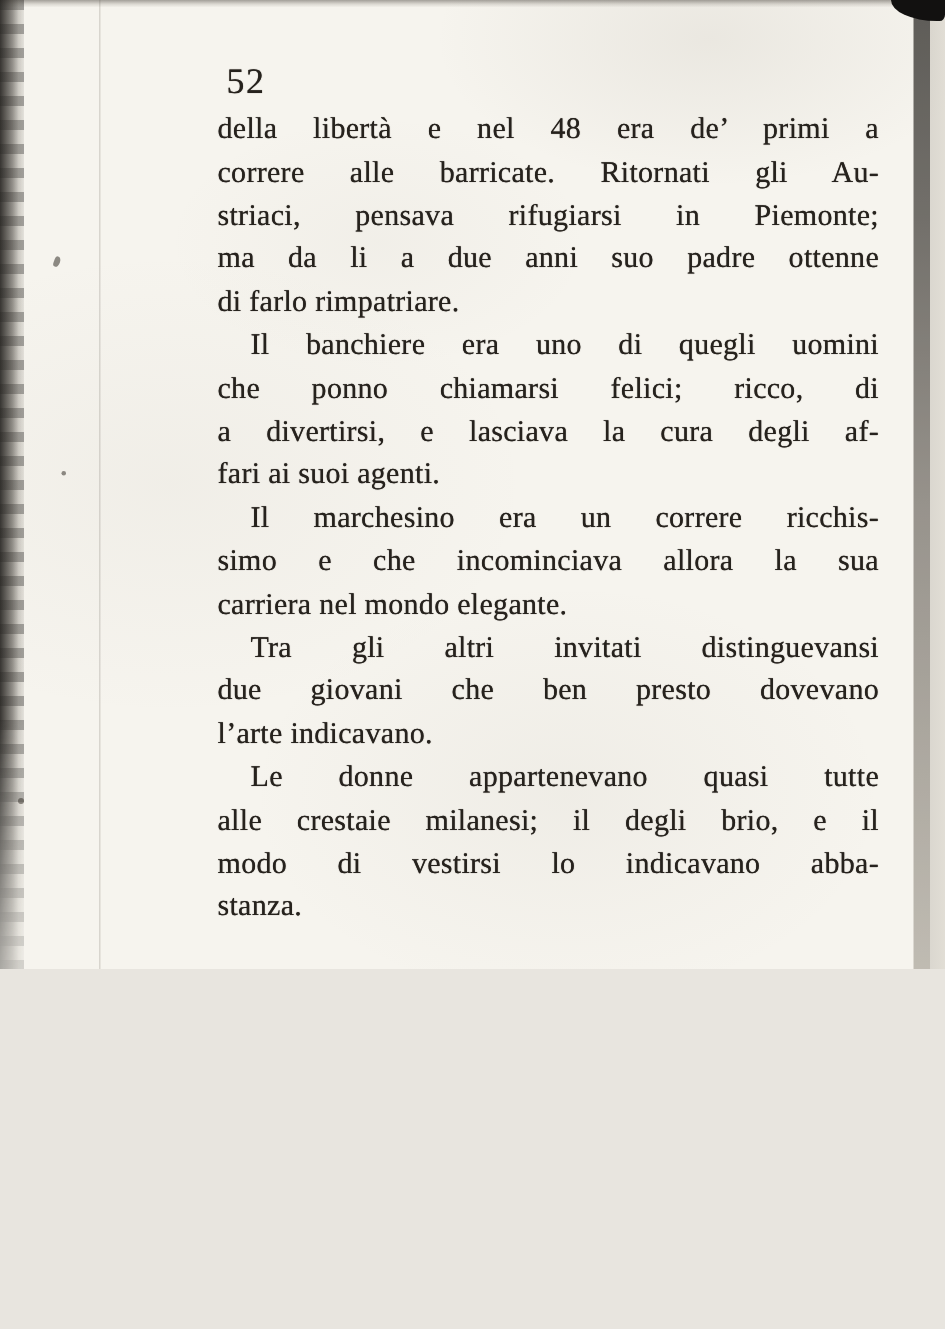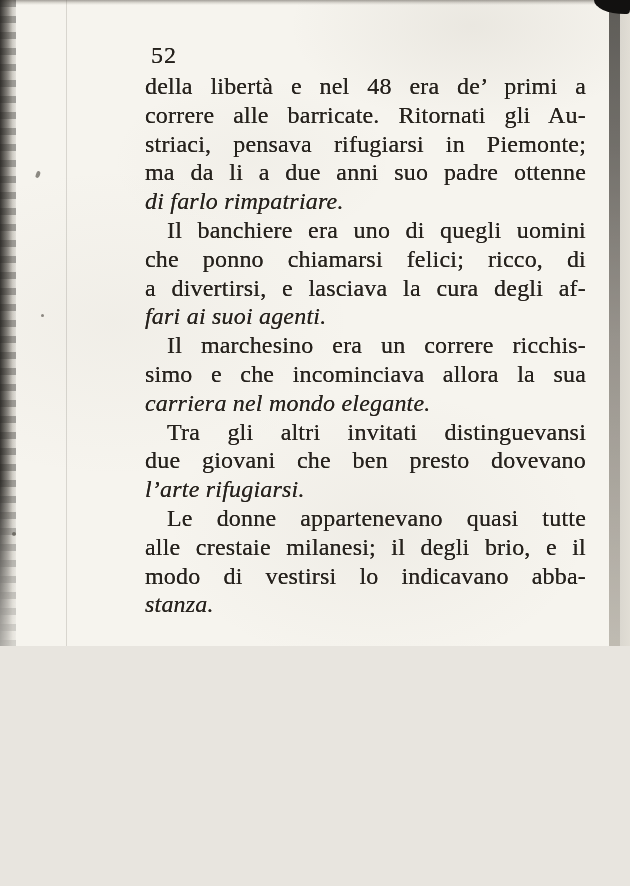--- a/index.html
+++ b/index.html
@@ -100,33 +100,33 @@
   .speck.s7{left:310px;top:690px;width:3px;height:2px;opacity:.4;}
   
   .page-number{
     position:absolute;left:151px;top:42px;
     font-size:24px;letter-spacing:1px;
     color:var(--ink);
     text-shadow:0 0 0.5px rgba(35,30,25,0.9);
   }
   .body-text{
     position:absolute;left:145px;top:72px;width:441px;
-    font-size:24px;line-height:28.8px;
+    font-size:20px;line-height:28.8px;
     color:var(--ink);
     text-shadow:0 0 0.5px rgba(35,30,25,0.9);
     letter-spacing:0.2px;
   }
   .line{
     display:block;
     text-align:justify;
     text-align-last:justify;
     text-justify:inter-word;
     white-space:normal;
   }
-  .line.end{text-align-last:left;font-style:italic;}
+  .line.end{text-align-last:left;}
   .line.ind{text-indent:22px;}
 </style>
 </head>
 <body>
 
 <div class="page">
 
   <div class="edge-top"></div>
   <div class="edge-left"></div>
   <div class="streak-right"></div>
@@ -156,20 +156,20 @@
     <span class="line end">di farlo rimpatriare.</span>
     <span class="line ind">Il banchiere era uno di quegli uomini</span>
     <span class="line">che ponno chiamarsi felici; ricco, di</span>
     <span class="line">a divertirsi, e lasciava la cura degli af-</span>
     <span class="line end">fari ai suoi agenti.</span>
     <span class="line ind">Il marchesino era un correre ricchis-</span>
     <span class="line">simo e che incominciava allora la sua</span>
     <span class="line end">carriera nel mondo elegante.</span>
     <span class="line ind">Tra gli altri invitati distinguevansi</span>
     <span class="line">due giovani che ben presto dovevano</span>
-    <span class="line end">l’arte rifugiarsi.</span>
+    <span class="line end">l’arte indicavano.</span>
     <span class="line ind">Le donne appartenevano quasi tutte</span>
     <span class="line">alle crestaie milanesi; il degli brio, e il</span>
     <span class="line">modo di vestirsi lo indicavano abba-</span>
     <span class="line end">stanza.</span>
   </div>
 
 </div>
 
 </body></html>

